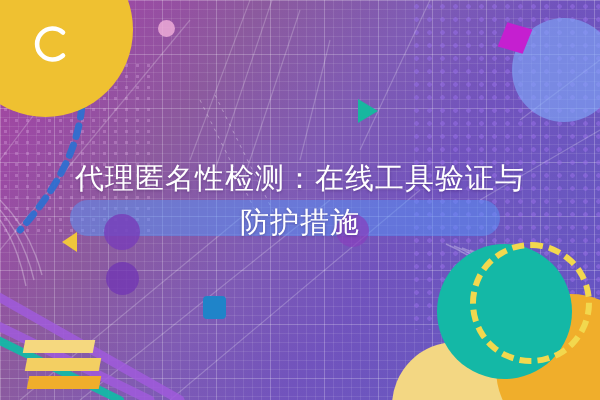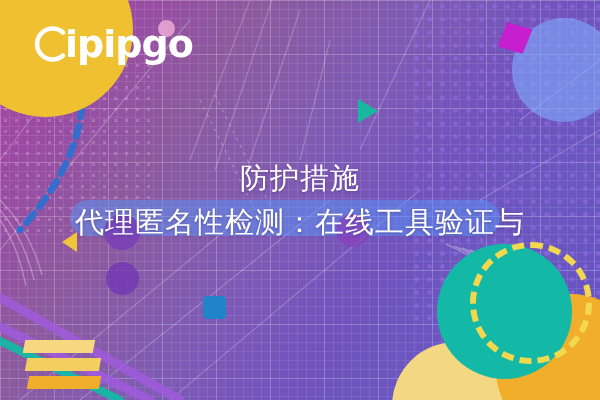--- a/index.html
+++ b/index.html
@@ -284,21 +284,20 @@
   <div class="shape bars">
     <div class="bar bar-1"></div>
     <div class="bar bar-2"></div>
     <div class="bar bar-3"></div>
   </div>
 
   <div class="logo">
     <svg class="logo-ring" viewBox="0 0 40 40">
       <path d="M 29 8.5 A 15.5 15.5 0 1 0 29 31.5" fill="none" stroke="#ffffff" stroke-width="4.6" stroke-linecap="round"></path>
     </svg>
-    <span class="logo-text">ipipgo</span>
   </div>
 
   <div class="title">
+    <span class="title-line">代理匿名性检测：在线工具验证与</span>
     <span class="title-line">防护措施</span>
-    <span class="title-line">代理匿名性检测：在线工具验证与</span>
   </div>
 
 </div>
 
 </body></html>

